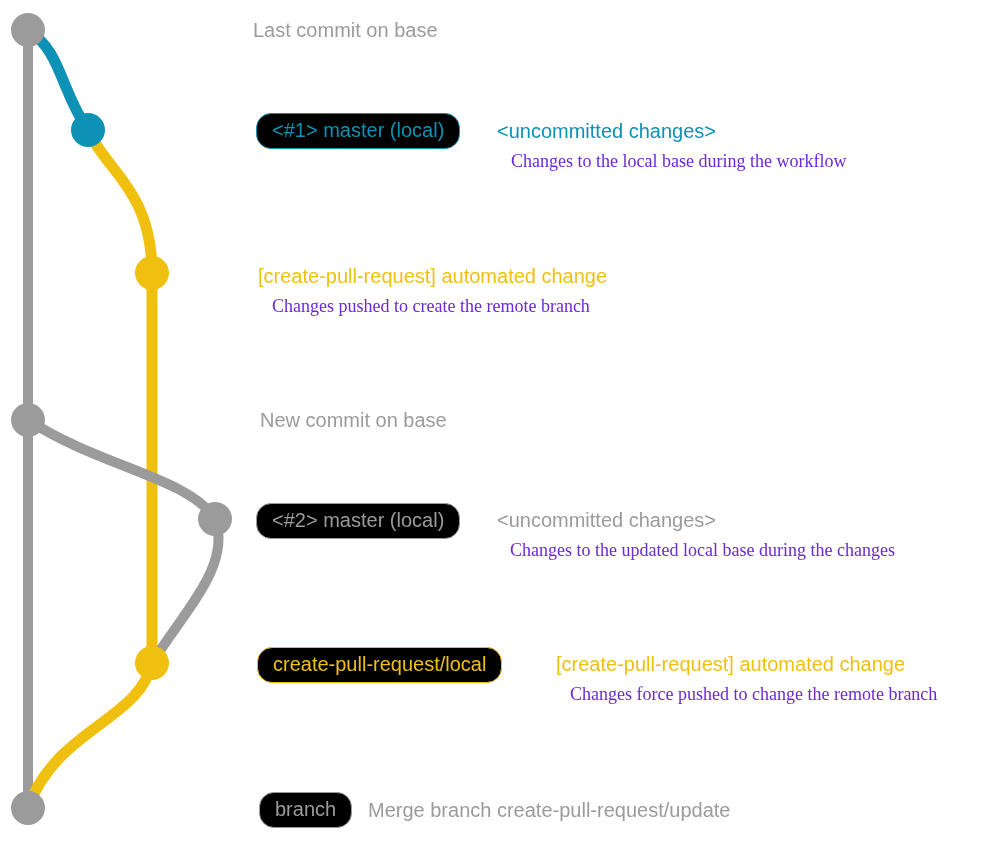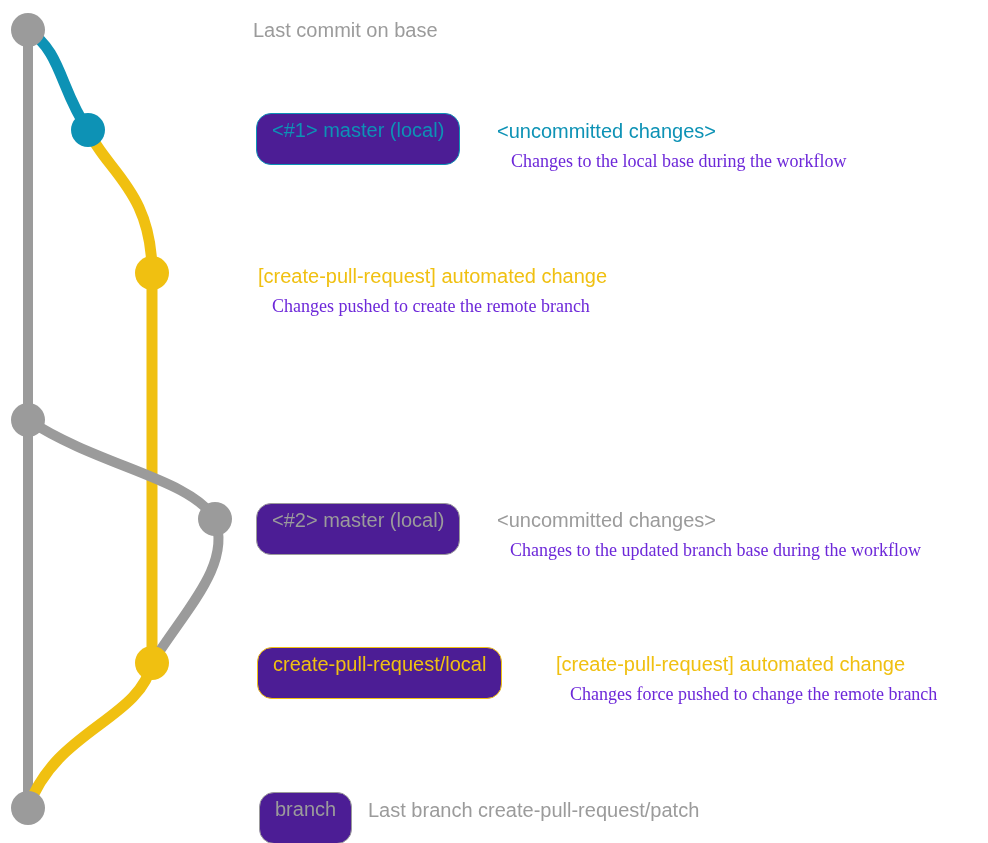--- a/index.html
+++ b/index.html
@@ -10,23 +10,23 @@
   svg.graph { position:absolute; left:0; top:0; }
   .ann { position:absolute; white-space:nowrap; font-size:20px; line-height:24px; }
   .c-gray   { color:#9b9b9b; }
   .c-teal   { color:#0d92b5; }
   .c-yellow { color:#f0c011; }
   .serif {
     position:absolute; white-space:nowrap; color:#6d28d9;
     font-family:"Liberation Serif", serif; font-size:18px; line-height:22px;
   }
   .pill {
-    position:absolute; box-sizing:border-box; height:52px; line-height:33px;
+    position:absolute; box-sizing:border-box; height:36px; line-height:33px;
     border:1.5px solid currentColor; border-radius:15px; padding:0 15px;
-    font-size:20px; white-space:nowrap; background:#4c1d95;
+    font-size:20px; white-space:nowrap; background:#000000;
   }
 </style>
 </head>
 <body>
 
 <div class="canvas">
 
   <svg class="graph" width="250" height="843" viewBox="0 0 250 843">
 
     <path d="M 28 30 L 28 808" fill="none" stroke-width="10" stroke="#9b9b9b"></path>
@@ -54,25 +54,26 @@
 
   <div class="ann c-gray" style="left:253px; top:18px">Last commit on base</div>
 
   <div class="pill c-teal" style="left:256px; top:113px">&lt;#1&gt; master (local)</div>
   <div class="ann c-teal" style="left:497px; top:119px">&lt;uncommitted changes&gt;</div>
   <div class="serif" style="left:511px; top:150px">Changes to the local base during the workflow</div>
 
   <div class="ann c-yellow" style="left:258px; top:264px">[create-pull-request] automated change</div>
   <div class="serif" style="left:272px; top:295px">Changes pushed to create the remote branch</div>
 
+  <div class="ann c-gray" style="left:260px; top:408px">New commit on base</div>
 
   <div class="pill c-gray" style="left:256px; top:503px">&lt;#2&gt; master (local)</div>
   <div class="ann c-gray" style="left:497px; top:508px">&lt;uncommitted changes&gt;</div>
-  <div class="serif" style="left:510px; top:539px">Changes to the updated branch base during the workflow</div>
+  <div class="serif" style="left:510px; top:539px">Changes to the updated local base during the changes</div>
 
   <div class="pill c-yellow" style="left:257px; top:647px">create-pull-request/local</div>
   <div class="ann c-yellow" style="left:556px; top:652px">[create-pull-request] automated change</div>
   <div class="serif" style="left:570px; top:683px">Changes force pushed to change the remote branch</div>
 
   <div class="pill c-gray" style="left:259px; top:792px">branch</div>
-  <div class="ann c-gray" style="left:368px; top:798px">Last branch create-pull-request/patch</div>
+  <div class="ann c-gray" style="left:368px; top:798px">Merge branch create-pull-request/update</div>
 
 </div>
 
 </body></html>

